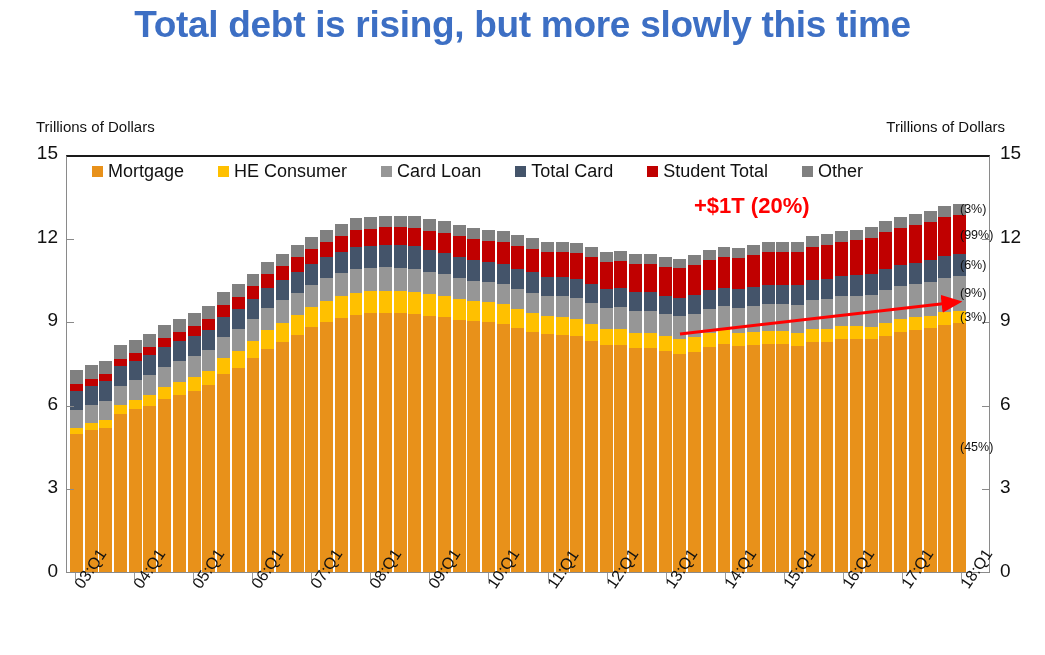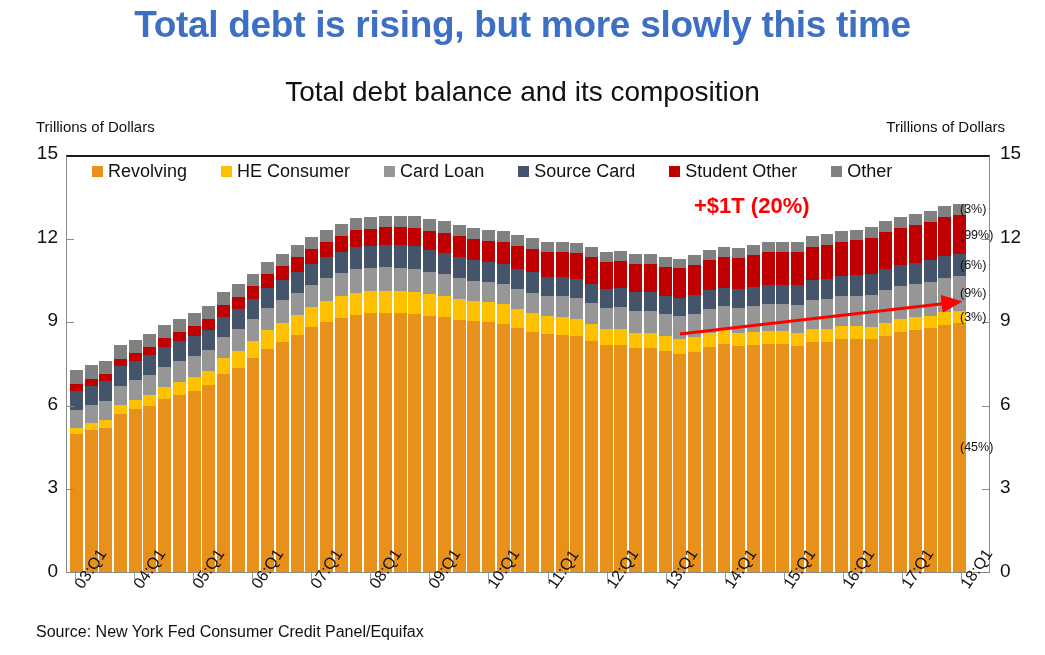--- a/index.html
+++ b/index.html
@@ -147,21 +147,20 @@
     color: #111;
     white-space: nowrap;
   }
 </style>
 </head>
 <body>
 
 <div id="root">
 
   <div class="main-title">Total debt is rising, but more slowly this time</div>
-  <div class="sub-title">Total debt balance and its composition</div>
 
   <div class="axis-unit-left">Trillions of Dollars</div>
   <div class="axis-unit-right">Trillions of Dollars</div>
 
   <div id="plot">
     <div id="bars">
         <div class="bar-col" title="03:Q1">
           <div class="seg" style="background: rgb(128, 128, 128); height: 13.6547px;"></div>
           <div class="seg" style="background: rgb(192, 0, 0); height: 6.688px;"></div>
           <div class="seg" style="background: rgb(68, 84, 106); height: 19.228px;"></div>
@@ -707,37 +706,37 @@
       <div class="xlab" style="left: 838.59px; top: 582px;">16:Q1</div>
       <div class="xtick" style="left: 901.607px;"></div>
       <div class="xlab" style="left: 897.607px; top: 582px;">17:Q1</div>
       <div class="xtick" style="left: 960.623px;"></div>
       <div class="xlab" style="left: 956.623px; top: 582px;">18:Q1</div>
     </div>
 
   <div id="legend">
       <div class="lg-item">
         <span class="lg-sw" style="background: rgb(232, 145, 26);"></span>
-        <span>Revolving</span>
+        <span>Mortgage</span>
       </div>
       <div class="lg-item">
         <span class="lg-sw" style="background: rgb(255, 192, 0);"></span>
         <span>HE Consumer</span>
       </div>
       <div class="lg-item">
         <span class="lg-sw" style="background: rgb(150, 150, 150);"></span>
         <span>Card Loan</span>
       </div>
       <div class="lg-item">
         <span class="lg-sw" style="background: rgb(68, 84, 106);"></span>
-        <span>Source Card</span>
+        <span>Total Card</span>
       </div>
       <div class="lg-item">
         <span class="lg-sw" style="background: rgb(192, 0, 0);"></span>
-        <span>Student Other</span>
+        <span>Student Total</span>
       </div>
       <div class="lg-item">
         <span class="lg-sw" style="background: rgb(128, 128, 128);"></span>
         <span>Other</span>
       </div>
     </div>
 
   <div id="annot">+$1T (20%)</div>
 
   <svg id="arrow" viewBox="0 0 330 70">
@@ -751,15 +750,14 @@
 
   <div id="pcts">
       <div class="pct" style="left: 960px; top: 202.455px;">(3%)</div>
       <div class="pct" style="left: 960px; top: 227.674px;">(99%)</div>
       <div class="pct" style="left: 960px; top: 258.327px;">(6%)</div>
       <div class="pct" style="left: 960px; top: 286.473px;">(9%)</div>
       <div class="pct" style="left: 960px; top: 309.741px;">(3%)</div>
       <div class="pct" style="left: 960px; top: 440.436px;">(45%)</div>
     </div>
 
-  <div class="source">Source: New York Fed Consumer Credit Panel/Equifax</div>
 
 </div>
 
 </body></html>

